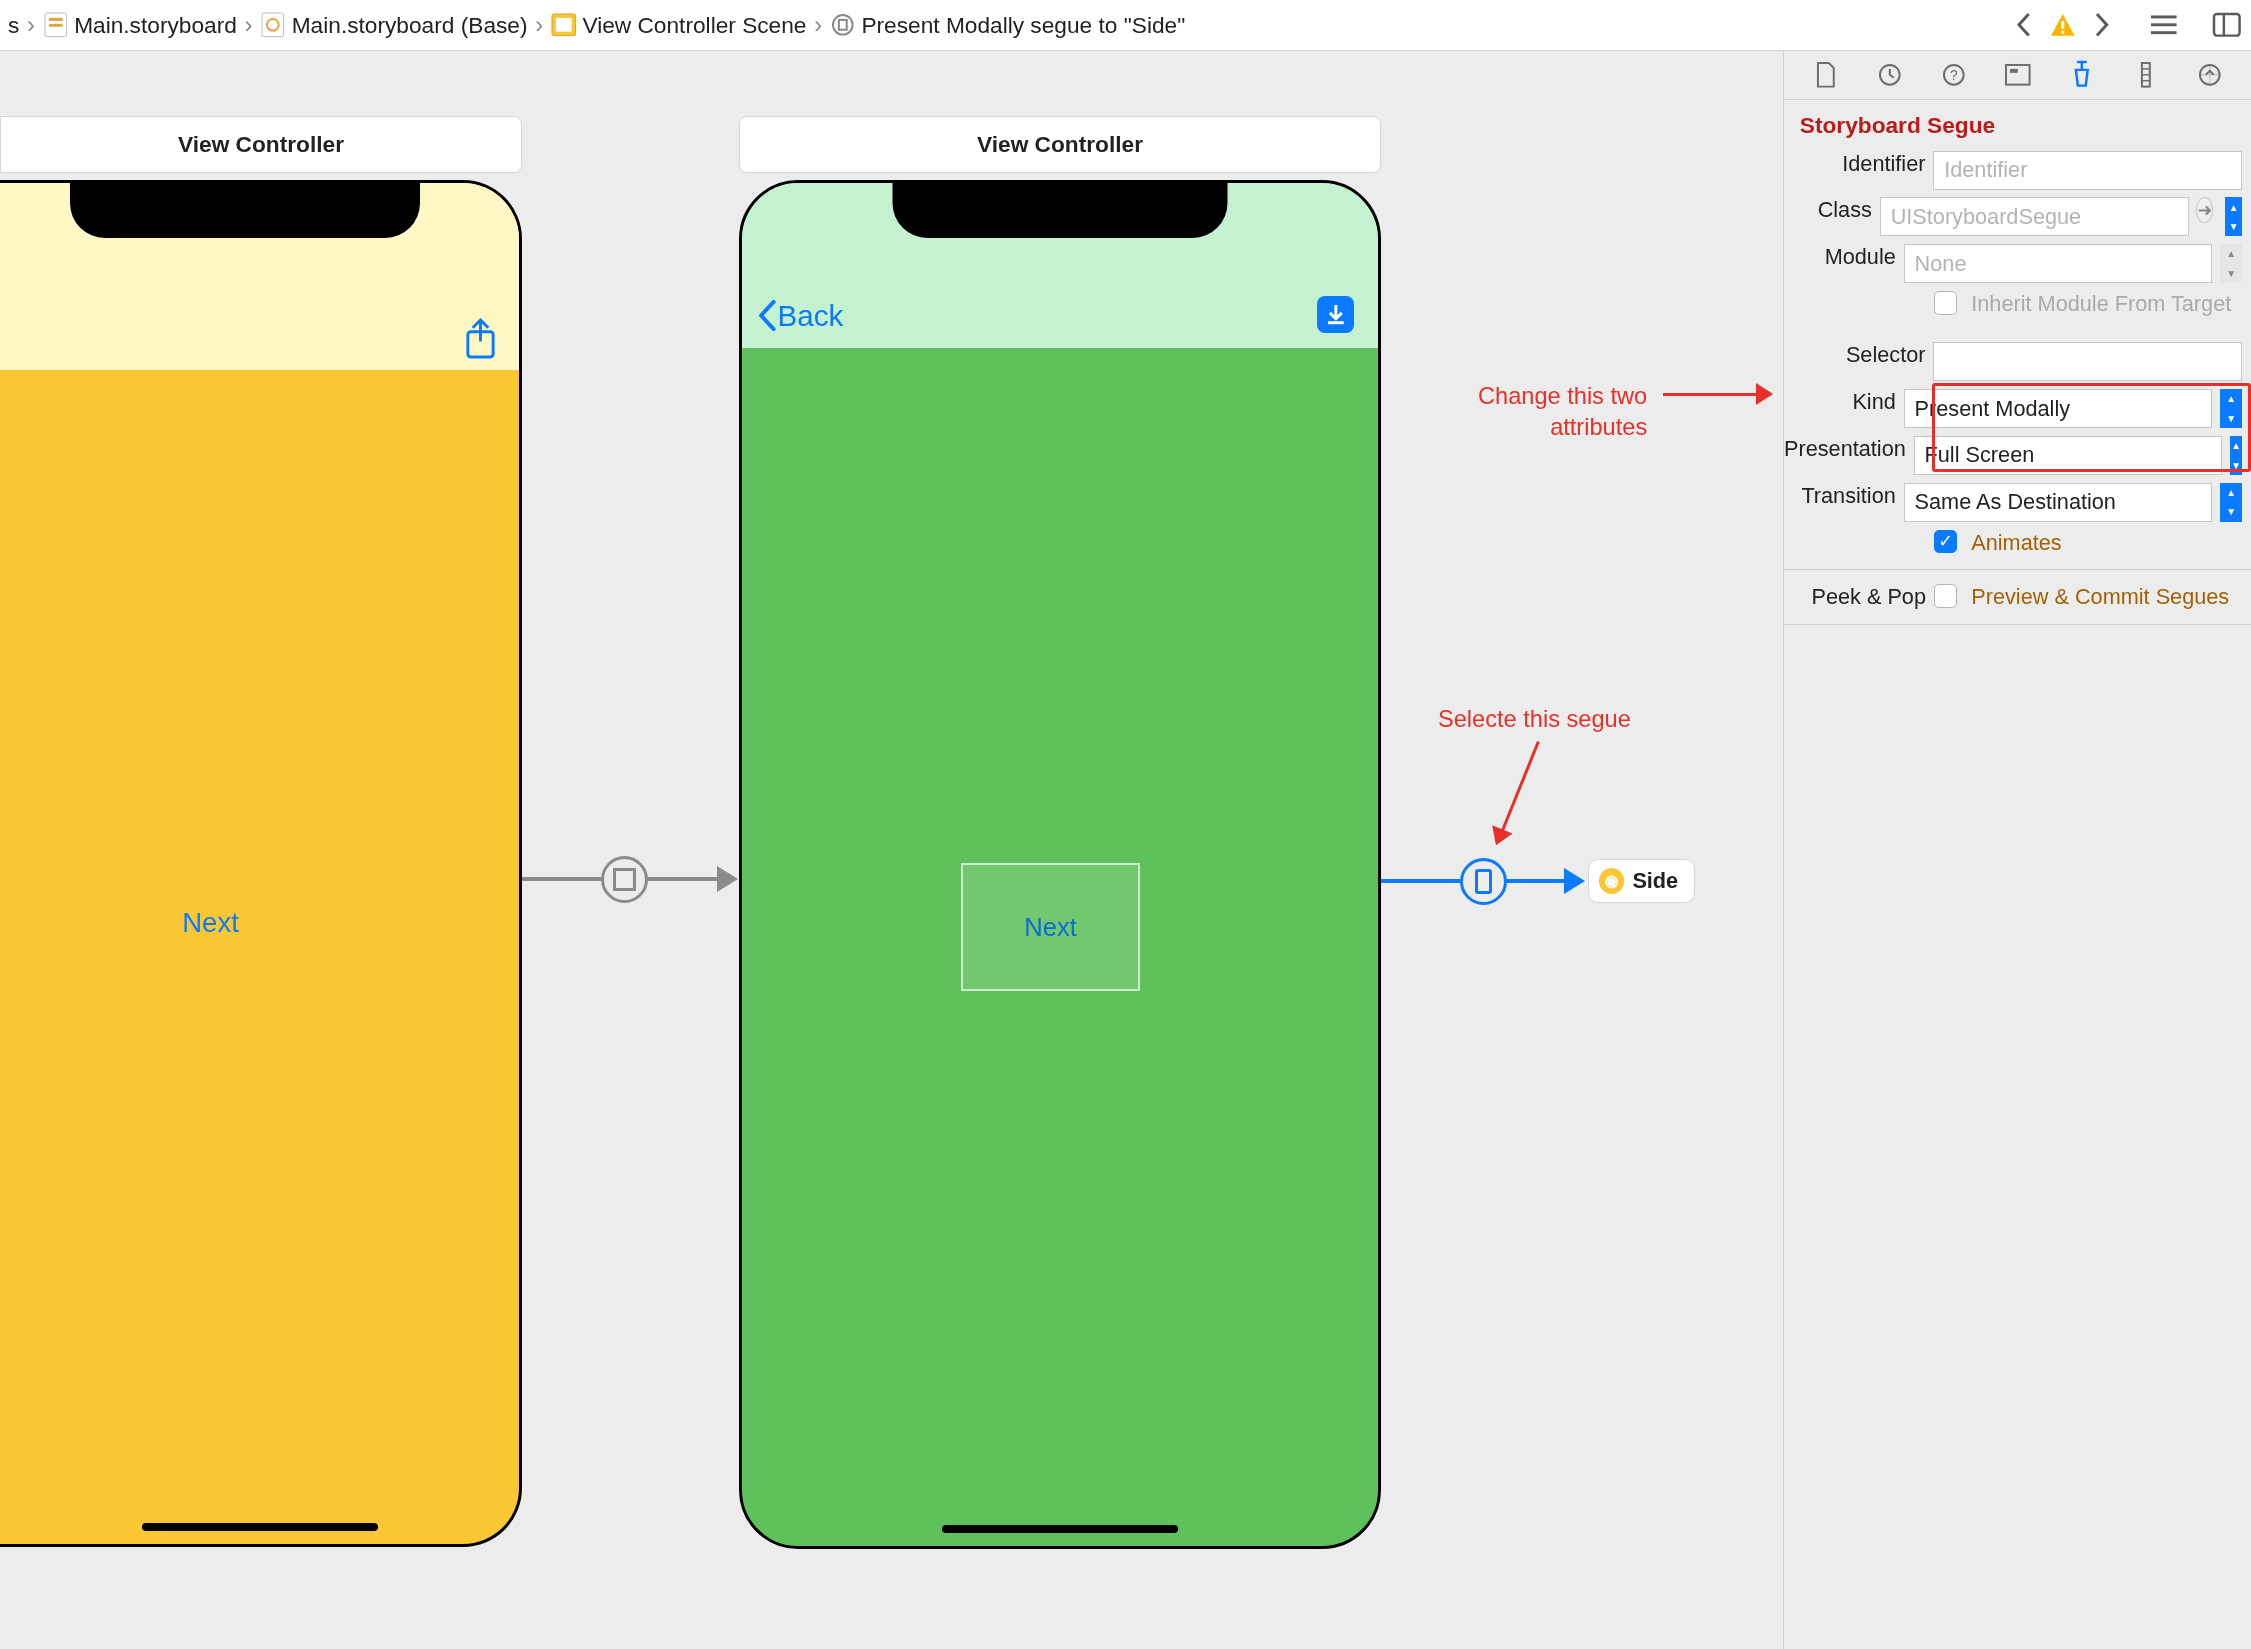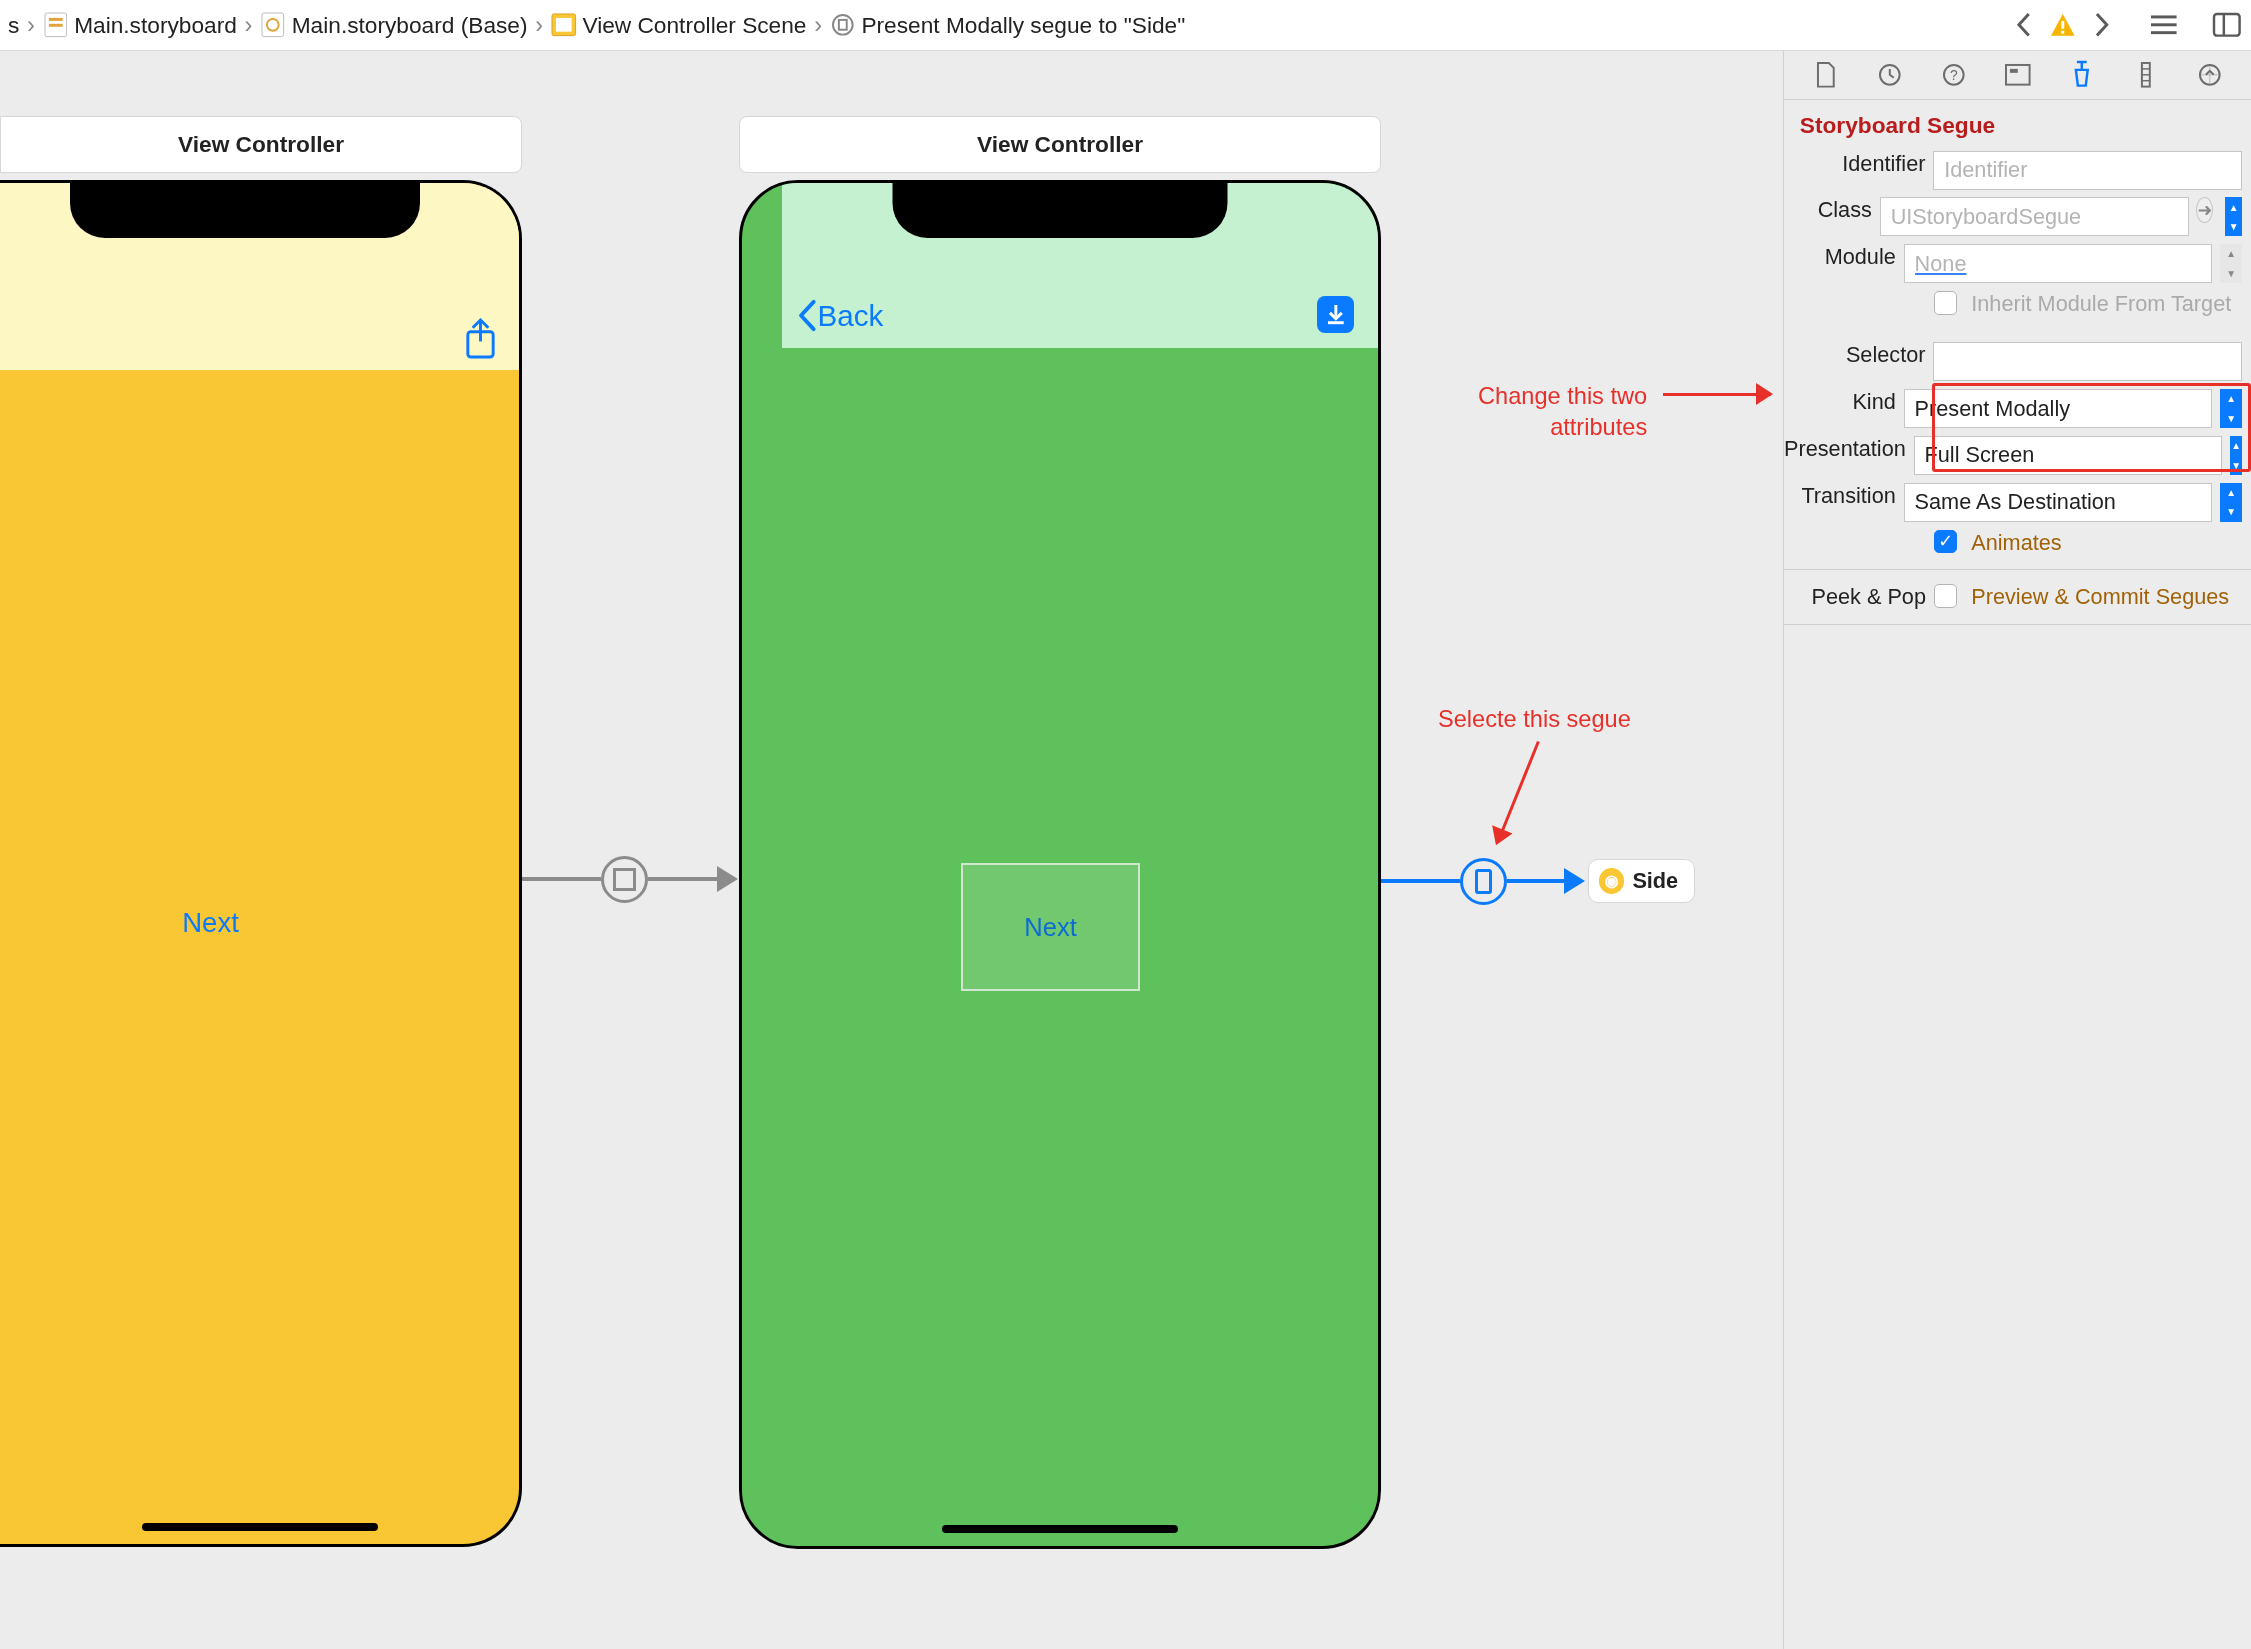--- a/index.html
+++ b/index.html
@@ -20,21 +20,21 @@
 
 
 .scene { position: absolute; }
 .scene1 { left: 0; top: 23.6px; width: 522px; }
 .scene2 { left: 739px; top: 23.6px; width: 642px; }
 .scene-header { height: 57px; background: #fff; border: 1px solid #d6d6d6; border-radius: 7.9px; display: flex; align-items: center; justify-content: center; font-size: 22.7px; font-weight: 600; color: #222; margin-bottom: 7.9px; margin-top: 41px; }
 .scene1 .scene-header { border-top-left-radius: 0; border-bottom-left-radius: 0; }
 
 .phone { position: relative; border: 3px solid #000; border-radius: 59px; overflow: hidden; }
 .phone1 { width: 522px; height: 1367px; border-left: none; border-top-left-radius: 0; border-bottom-left-radius: 0; background: #f9c733; }
-.phone2 { width: 642px; height: 1369px; background: #5fc15c; padding-left: 40px; }
+.phone2 { width: 642px; height: 1369px; background: #5fc15c; }
 
 .notch { position: absolute; top: -2px; left: 50%; transform: translateX(-50%); width: 335px; height: 57px; background: #000; border-bottom-left-radius: 35px; border-bottom-right-radius: 35px; }
 .phone1 .notch { left: auto; right: 99px; transform: none; width: 350px; }
 
 .phone1-top { height: 187px; background: #fdf7c4; position: relative; }
 .share-icon { position: absolute; right: 19.7px; bottom: 9.9px; color: #0a7aff; }
 .phone1 .next-btn { position: absolute; left: 50%; top: 50%; transform: translate(-50%, -50%); margin-left: -49px; margin-top: 59px; color: #0a7aff; font-size: 27.6px; cursor: pointer; }
 
 .phone2-top { height: 165px; background: #c6f1d0; position: relative; }
 .back-btn { position: absolute; left: 13.8px; bottom: 15.8px; color: #0a7aff; font-size: 29.6px; cursor: pointer; display: flex; align-items: center; }
@@ -72,21 +72,21 @@
 .insp-tabs { height: 49px; display: flex; align-items: center; justify-content: space-around; border-bottom: 1px solid #cfcfcf; padding: 0 9.9px; }
 .insp-tabs .itab { width: 39px; height: 39px; display: flex; align-items: center; justify-content: center; color: #6d6d6d; }
 .insp-tabs .itab.active { color: #0a7aff; }
 
 .insp-body { padding: 0; }
 .insp-title { font-weight: 700; font-size: 22.7px; padding: 11.8px 15.8px 7.9px; color: #b91c1c; }
 .frow { display: flex; padding: 3.9px 9.9px 3.9px 0; gap: 7.9px; }
 .frow label { width: 142px; text-align: right; font-size: 21.7px; color: #222; }
 .finput { flex: 1; height: 39px; border: 1px solid #c6c6c6; background: #fff; border-radius: 0; padding: 0 9.9px; font-size: 21.7px; color: #222; }
 .finput::placeholder { color: #b4b4b4; }
-.finput.sel { color: #3b82f6; text-decoration: underline; }
+.finput.sel { color: #c2410c; }
 .finput.ro { color: #b4b4b4; }
 .stepper { width: 27.6px; height: 39px; background: #0a7aff; display: flex; flex-direction: column; }
 .stepper span { flex: 1; display: flex; align-items: center; justify-content: center; color: #fff; font-size: 9.9px; }
 .pill-btn { width: 25.6px; height: 25.6px; border: 1px solid #c6c6c6; border-radius: 50%; background: #eee; display: flex; align-items: center; justify-content: center; color: #888; font-size: 17.7px; margin-right: 3.9px; }
 .chkbox { width: 23.6px; height: 23.6px; border: 1px solid #b4b4b4; border-radius: 4.9px; background: #fff; display: inline-flex; align-items: center; justify-content: center; }
 .chkbox.checked { background: #0a7aff; border-color: #0a7aff; color: #fff; font-size: 17.7px; }
 .chk-label { font-size: 21.7px; color: #a16207; padding-left: 5.9px; }
 
 .sep { height: 1px; background: #cfcfcf; margin: 9.9px 0; }
 

